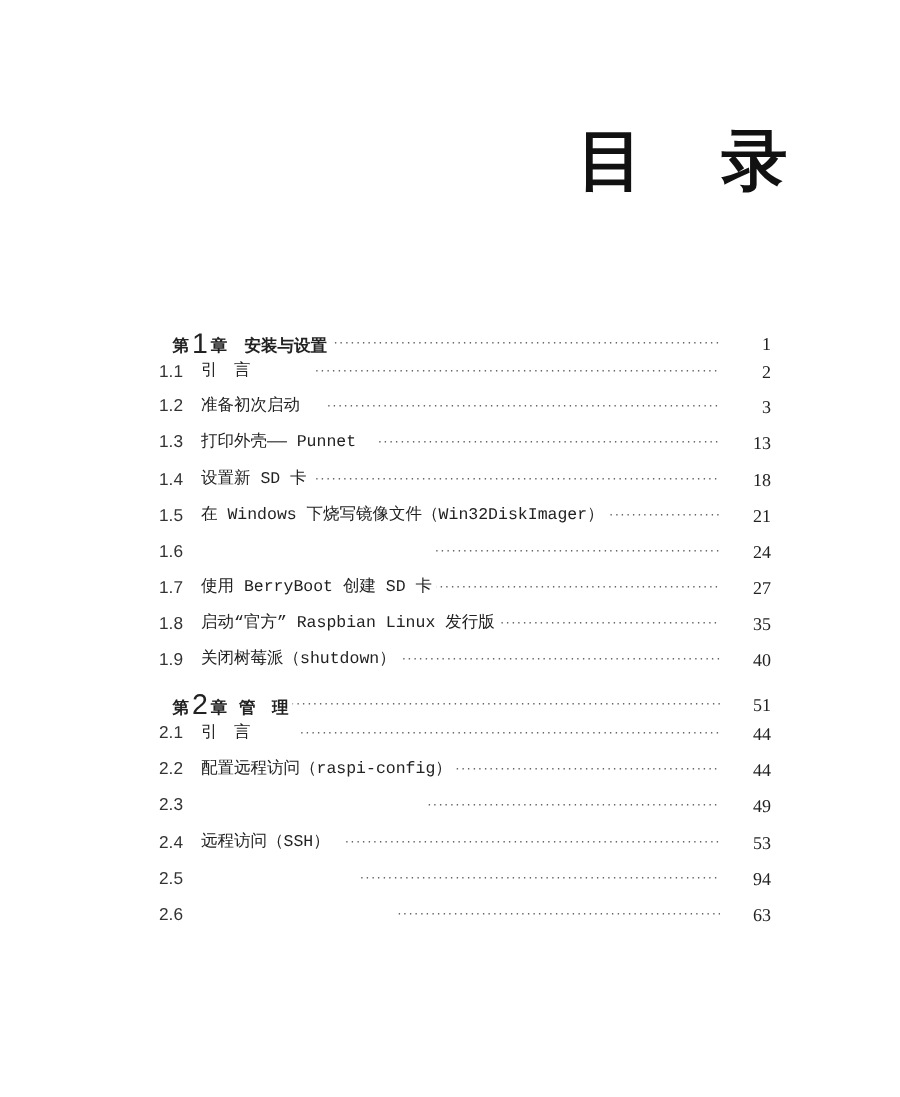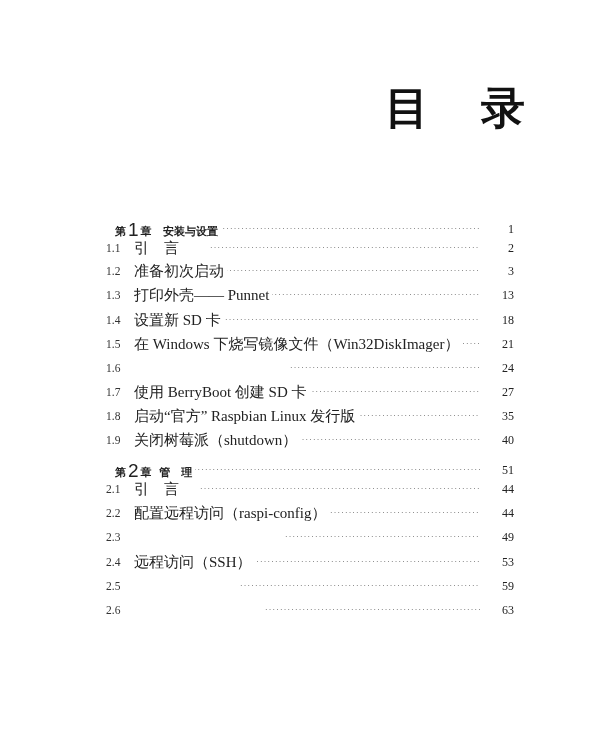--- a/index.html
+++ b/index.html
@@ -3,23 +3,23 @@
 <meta charset="utf-8">
 <style>
   html, body { margin: 0; padding: 0; background: #ffffff; }
   body { width: 600px; height: 731px; position: relative; overflow: hidden;
          font-family: "DejaVu Serif", "Liberation Serif", serif; color: #1a1a1a; }
   .title { position: absolute; top: 78px; left: 385px; width: 140px; height: 60px;
            font-family: "DejaVu Serif", serif; font-weight: bold; font-size: 44px; line-height: 60px;
            display: flex; justify-content: space-between; color: #111; }
   .toc { position: absolute; left: 0; top: 0; width: 600px; }
   .row { position: absolute; left: 0; width: 600px; height: 18px; display: flex; align-items: baseline; }
-  .row .num { position: absolute; font-size: 11.5px; line-height: 18px; color: #333; font-family: Liberation Serif, serif; }
-  .row .label { position: absolute; font-size: 15px; line-height: 18px; white-space: nowrap; color: #222;
-                font-family: Liberation Serif, serif; background: #fff; padding-right: 3px; }
+  .row .num { position: absolute; font-size: 11.5px; line-height: 18px; color: #333; font-family: Liberation Sans, sans-serif; }
+  .row .label { position: absolute; font-size: 11px; line-height: 18px; white-space: nowrap; color: #222;
+                font-family: Liberation Mono, monospace; background: #fff; padding-right: 3px; }
   .row .dots { position: absolute; height: 18px; line-height: 18px; overflow: hidden;
                border: 0; color: #555; font-size: 8px; letter-spacing: 1.2px; white-space: nowrap; }
   .row .page { position: absolute; font-size: 12px; line-height: 18px; text-align: right; width: 30px;
                left: 484px; color: #222; font-family: "Liberation Serif", serif; }
   .chapter .label { font-family: "DejaVu Sans", sans-serif; font-weight: bold; font-size: 11px; }
   .chapter .chnum { font-family: "Liberation Sans", sans-serif; font-size: 19px; font-weight: normal; margin: 0 2px; position: relative; top: 1px; }
   .sec .num { left: 106px; }
   .sec .label { left: 134px; }
   .chapter .label { left: 91px; margin-left: 24px; }
 </style>
@@ -134,21 +134,21 @@
   <div class="row sec" style="top:553px">
     <span class="dots" style="left:230px;width:250px">································································································</span>
     <span class="num">2.4</span>
     <span class="label">远程访问（SSH）</span>
     <span class="page">53</span>
   </div>
 
   <div class="row sec" style="top:577px">
     <span class="dots" style="left:240px;width:240px">································································································</span>
     <span class="num">2.5</span>
-    <span class="page">59</span>
+    <span class="page">94</span>
   </div>
 
   <div class="row sec" style="top:601px">
     <span class="dots" style="left:265px;width:215px">································································································</span>
     <span class="num">2.6</span>
     <span class="page">63</span>
   </div>
 
 </div>
 

